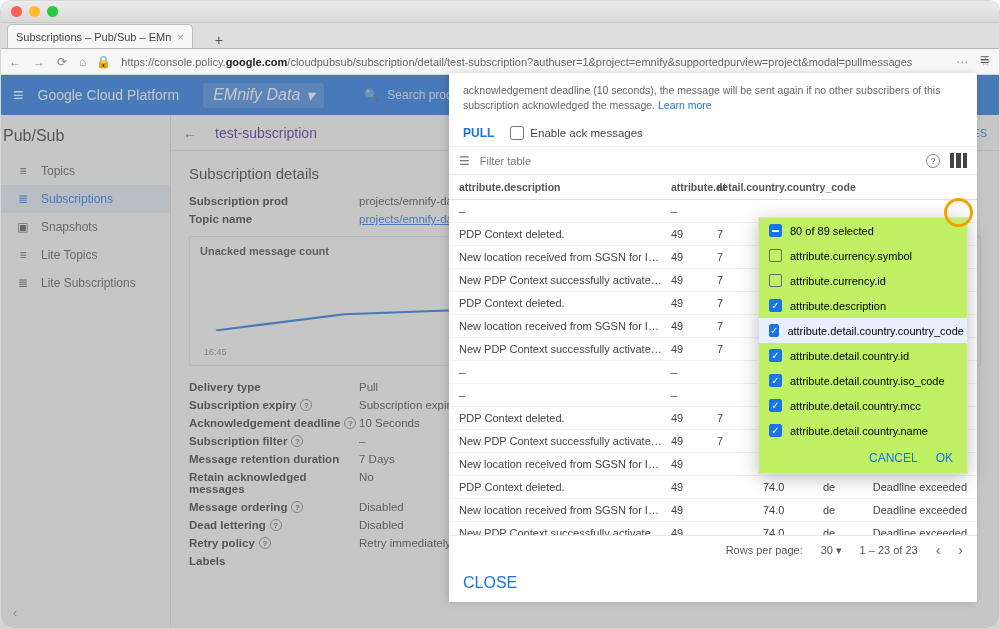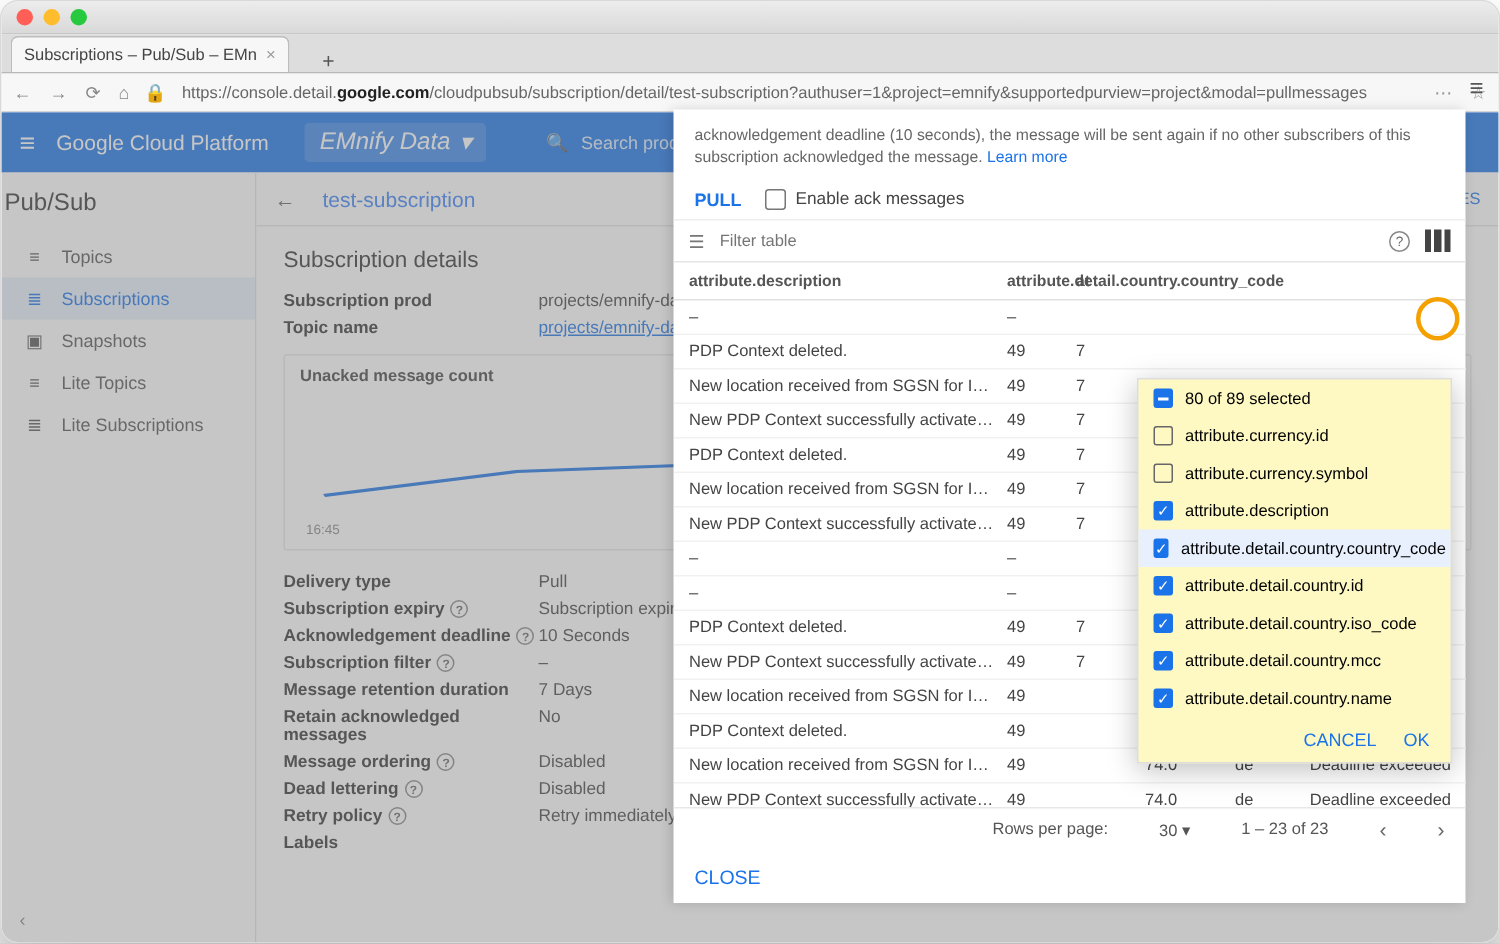--- a/index.html
+++ b/index.html
@@ -34,21 +34,21 @@
 .side-title { padding:12px 2px; font-size:16px; color:#333;}
 .side-item { display:flex; align-items:center; gap:10px; padding:7px 14px; cursor:pointer; color:#555;}
 .side-item.active { background:#e8f0fe; color:#1a73e8; font-weight:500;}
 .side-ico { width:16px; text-align:center; color:inherit; }
 .side-collapse{position:absolute;bottom:8px;left:12px;color:#888;}
 
 
 .page { position:absolute; left:170px; top:114px; right:0; bottom:0; background:#fff;}
 .phead { height:36px; border-bottom:1px solid #e5e5e5; display:flex; align-items:center; padding:0 12px; gap:18px; font-size:12px;}
 .phead .back{color:#666;font-size:14px;}
-.phead .pt{font-size:14px;color:#3b82f6;}
+.phead .pt{font-size:14px;color:#4c1d95;}
 .phead .act{color:#1a73e8; font-weight:500; display:flex; align-items:center; gap:4px; font-size:11px;}
 .phead-spacer{flex:1;}
 
 .psec-title{padding:14px 18px 10px; font-size:15px; color:#333;}
 .kv { display:flex; padding:3px 18px; font-size:11.5px;}
 .kv .k{width:170px; color:#333; font-weight:600; display:flex; align-items:center; gap:4px;}
 .kv .v{color:#444;}
 .kv .link{color:#1a73e8; text-decoration:underline;}
 .help{width:12px;height:12px;border:1px solid #888;border-radius:50%;display:inline-flex;align-items:center;justify-content:center;font-size:8px;color:#666;}
 
@@ -83,33 +83,33 @@
 .thead{display:flex; padding:6px 10px; border-bottom:1px solid #e0e0e0; color:#555; font-weight:600; font-size:10.5px;}
 .trow{display:flex; padding:5px 10px; border-bottom:1px solid #f1f1f1;}
 .c-desc{flex:1.8; white-space:nowrap; overflow:hidden; text-overflow:ellipsis; padding-right:6px;}
 .c-cc{width:46px;}
 .c-n1{width:46px;}
 .c-n2{width:60px;}
 .c-n3{width:48px;}
 .c-stat{width:96px; text-align:right;}
 
 
-.colpop { position:absolute; top:216px; right:31px; width:210px; background:#fef9c3; border:1px solid #ddd; box-shadow:0 4px 18px rgba(0,0,0,.25); z-index:20; font-size:11px;margin-top:35px;}
+.colpop { position:absolute; top:216px; right:31px; width:210px; background:#bef264; border:1px solid #ddd; box-shadow:0 4px 18px rgba(0,0,0,.25); z-index:20; font-size:11px;}
 .colpop .opt{display:flex; align-items:center; gap:8px; padding:6px 10px;}
 .colpop .opt.sel{background:#e8f0fe;}
 .colpop .cb{width:13px;height:13px;border:1.5px solid #666;border-radius:2px;display:inline-flex;align-items:center;justify-content:center;color:#fff;font-size:10px;}
 .colpop .cb.on{background:#1a73e8;border-color:#1a73e8;}
 .colpop .cb.mixed{background:#1a73e8;border-color:#1a73e8;}
 .colpop .cb.mixed::after{content:"";display:block;width:7px;height:2px;background:#fff;}
 .colpop .foot{display:flex;justify-content:flex-end;gap:18px;padding:8px 14px;color:#1a73e8;font-weight:500;font-size:12px;}
 
 
-.mfoot{border-top:1px solid #e8e8e8; display:flex; align-items:center; justify-content:flex-end; gap:34px; padding:6px 14px; font-size:11px; color:#555;}
+.mfoot{border-top:1px solid #e8e8e8; display:flex; align-items:center; justify-content:flex-end; gap:18px; padding:6px 14px; font-size:11px; color:#555;}
 .mfoot .pg-arr{color:#666;font-size:14px;}
-.close-row{padding:10px 14px; color:#1a73e8; font-weight:500; font-size:13px;}
+.close-row{padding:10px 14px; color:#1a73e8; font-weight:500; font-size:16px;}
 </style>
 </head>
 <body>
 
 <div class="mac-chrome">
 
   <div class="titlebar">
     <div class="tl-btn tl-red"></div>
     <div class="tl-btn tl-yel"></div>
     <div class="tl-btn tl-grn"></div>
@@ -125,21 +125,21 @@
 
   <div class="addrbar">
     <div class="nav">
       <span>←</span>
       <span>→</span>
       <span>⟳</span>
       <span>⌂</span>
     </div>
     <span>🔒</span>
     <div class="url">
-      <span>https://console.detail.</span><b>google.com</b><span>/cloudpubsub/subscription/detail/test-subscription?authuser=1&amp;project=emnify&amp;supportedpurview=project&amp;modal=pullmessages</span>
+      <span>https://console.policy.</span><b>google.com</b><span>/cloudpubsub/subscription/detail/test-subscription?authuser=1&amp;project=emnify&amp;supportedpurview=project&amp;modal=pullmessages</span>
     </div>
     <div class="right">
       <span>⋯</span>
       <span>☆</span>
     </div>
   </div>
   <div class="ham">≡</div>
 
   <div class="gcp-bar">
     <span class="hambg">≡</span>
@@ -443,25 +443,25 @@
   </div>
 
   <div class="colpop">
     <div class="opt">
       <span class="cb mixed"></span>
       <span>80 of 89 selected</span>
     </div>
     <div id="colopts">
         <div class="opt">
           <span class="cb"></span>
+          <span>attribute.currency.symbol</span>
+        </div>
+        <div class="opt">
+          <span class="cb"></span>
           <span>attribute.currency.id</span>
-        </div>
-        <div class="opt">
-          <span class="cb"></span>
-          <span>attribute.currency.symbol</span>
         </div>
         <div class="opt">
           <span class="cb on">✓</span>
           <span>attribute.description</span>
         </div>
         <div class="opt sel">
           <span class="cb on">✓</span>
           <span>attribute.detail.country.country_code</span>
         </div>
         <div class="opt">

